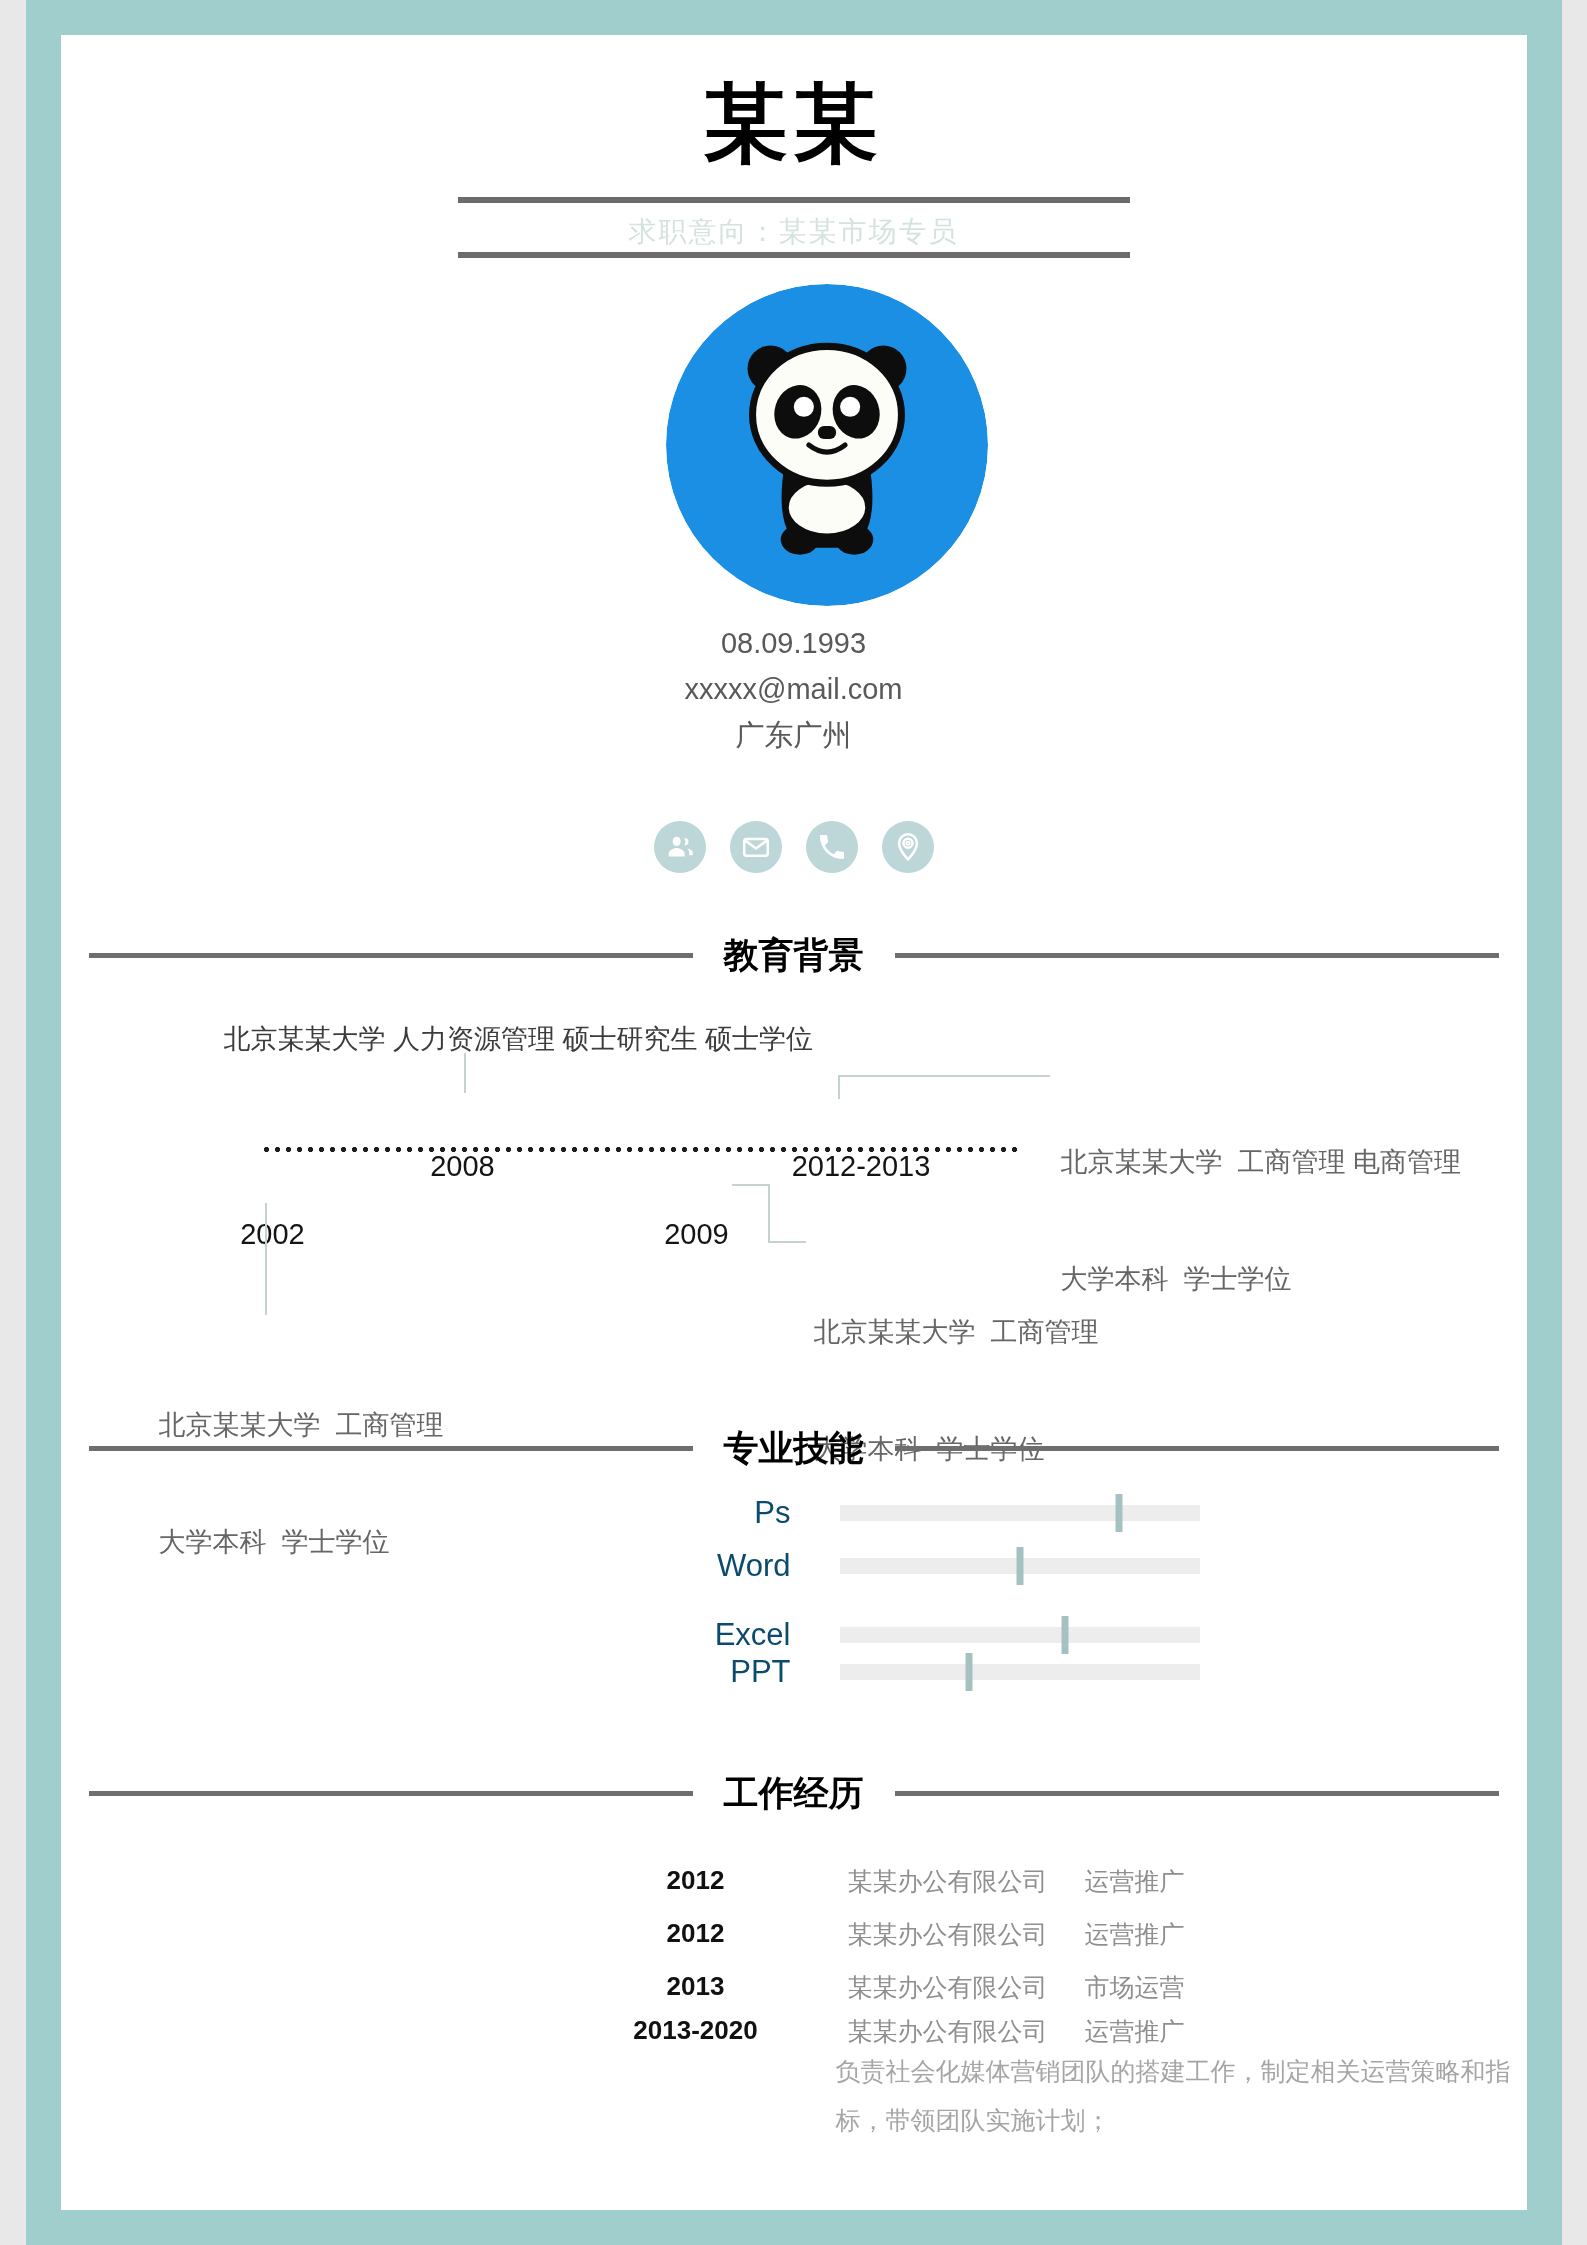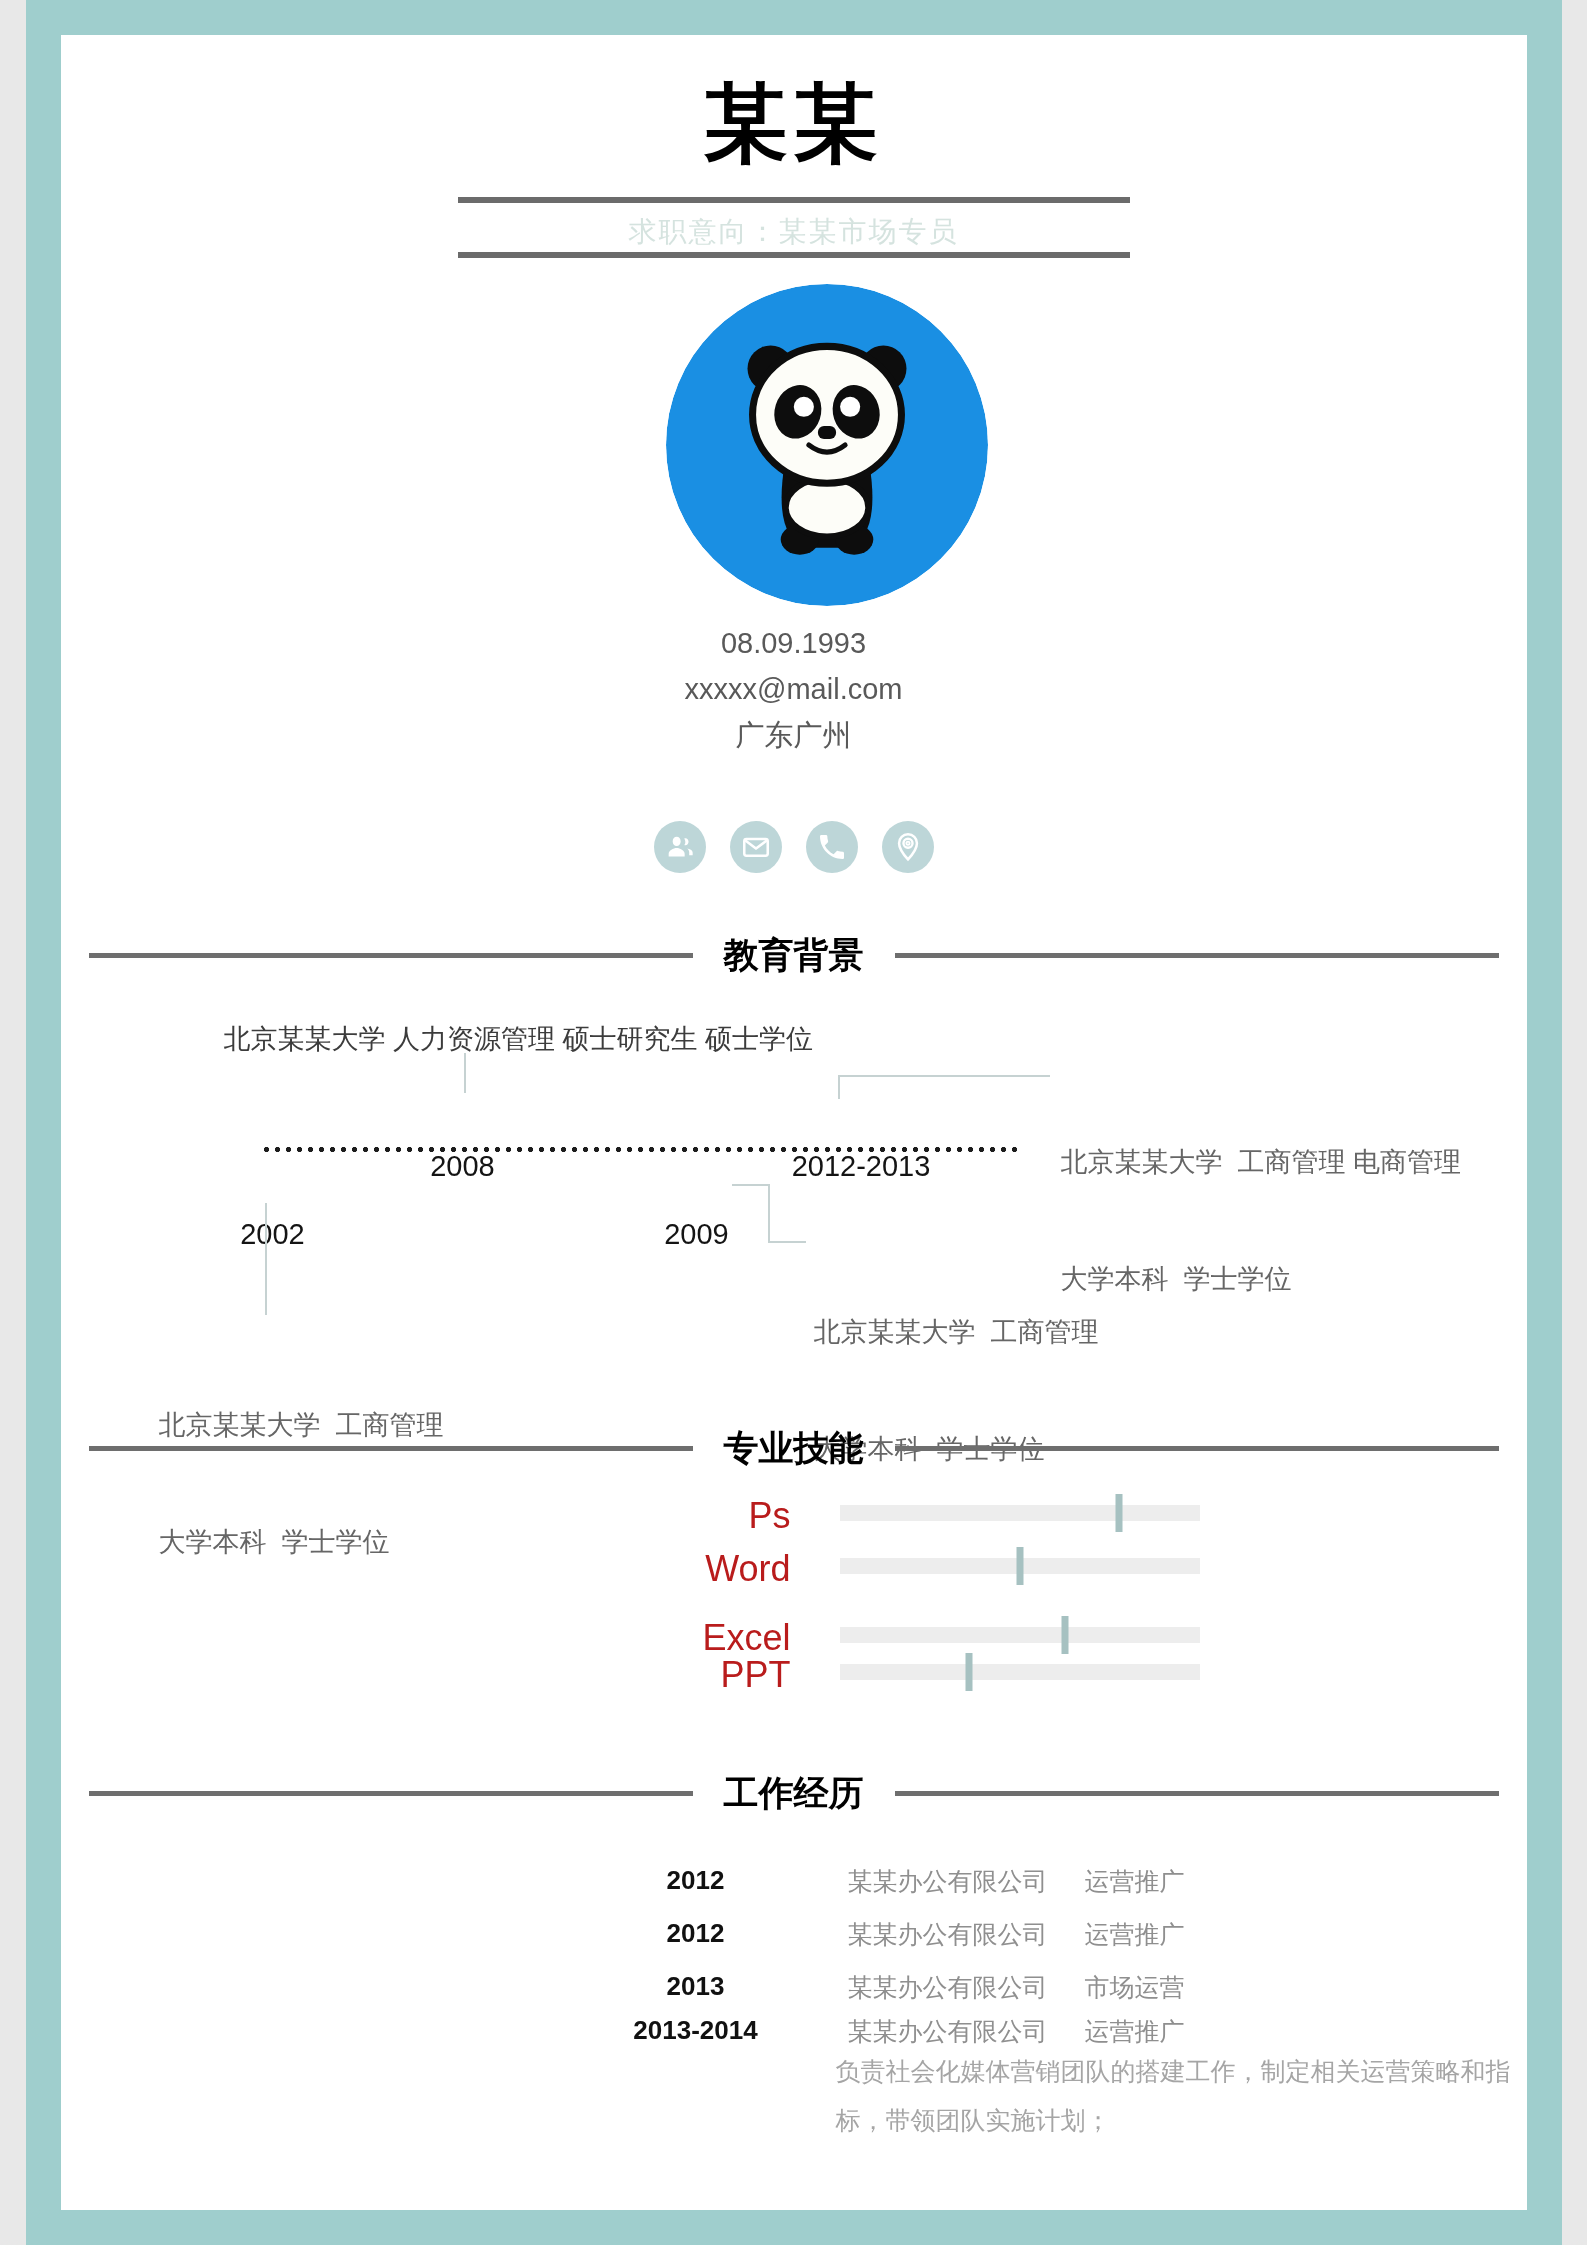--- a/index.html
+++ b/index.html
@@ -33,21 +33,21 @@
   .edu-text{font-size:27px;color:#666;line-height:39px;white-space:pre;}
   .edu-text-dark{font-size:27px;color:#3c3c3c;white-space:pre;}
   .year{font-size:29px;color:#141414;text-align:center;white-space:pre;margin-top:47px;}
   .conn{background:#c6d2d2;}
   .dotline{height:9px;
     background-image:radial-gradient(circle,#1c1c1c 2.4px,transparent 2.9px);
     background-size:11px 9px;background-repeat:repeat-x;background-position:left center;}
   
   .skill-row{left:0;right:0;height:42px;}
   .skill-label{position:absolute;left:440px;width:290px;text-align:right;
-               font-size:36px;color:#b91c1c;top:2px;}
+               font-size:31px;color:#0c4a6e;top:2px;}
   .skill-track{position:absolute;left:779px;top:12px;width:360px;height:16px;background:#ededed;}
   .skill-marker{position:absolute;top:-11px;width:7px;height:38px;background:#a6c1c1;
                 transform:translateX(-50%);}
   
   .work-row{left:0;right:0;height:32px;}
   .work-year{position:absolute;left:540px;width:190px;text-align:center;
              font-size:26px;font-weight:600;color:#111;white-space:pre;}
   .work-company{position:absolute;left:787px;font-size:25px;color:#8f8f8f;white-space:pre;}
   .work-role{position:absolute;left:1024px;font-size:25px;color:#8f8f8f;white-space:pre;}
   .work-desc{left:775px;top:2012px;width:676px;font-size:25px;color:#a5a5a5;line-height:49px;}
@@ -203,20 +203,20 @@
     <span class="work-year">2012</span>
     <span class="work-company">某某办公有限公司</span>
     <span class="work-role">运营推广</span>
   </div>
   <div class="abs work-row" style="top:1936px;">
     <span class="work-year">2013</span>
     <span class="work-company">某某办公有限公司</span>
     <span class="work-role">市场运营</span>
   </div>
   <div class="abs work-row" style="top:1980px;">
-    <span class="work-year">2013-2014</span>
+    <span class="work-year">2013-2020</span>
     <span class="work-company">某某办公有限公司</span>
     <span class="work-role">运营推广</span>
   </div>
 
   <div class="abs work-desc">负责社会化媒体营销团队的搭建工作，制定相关运营策略和指标，带领团队实施计划；</div>
 
 </div>
 
 </body></html>

